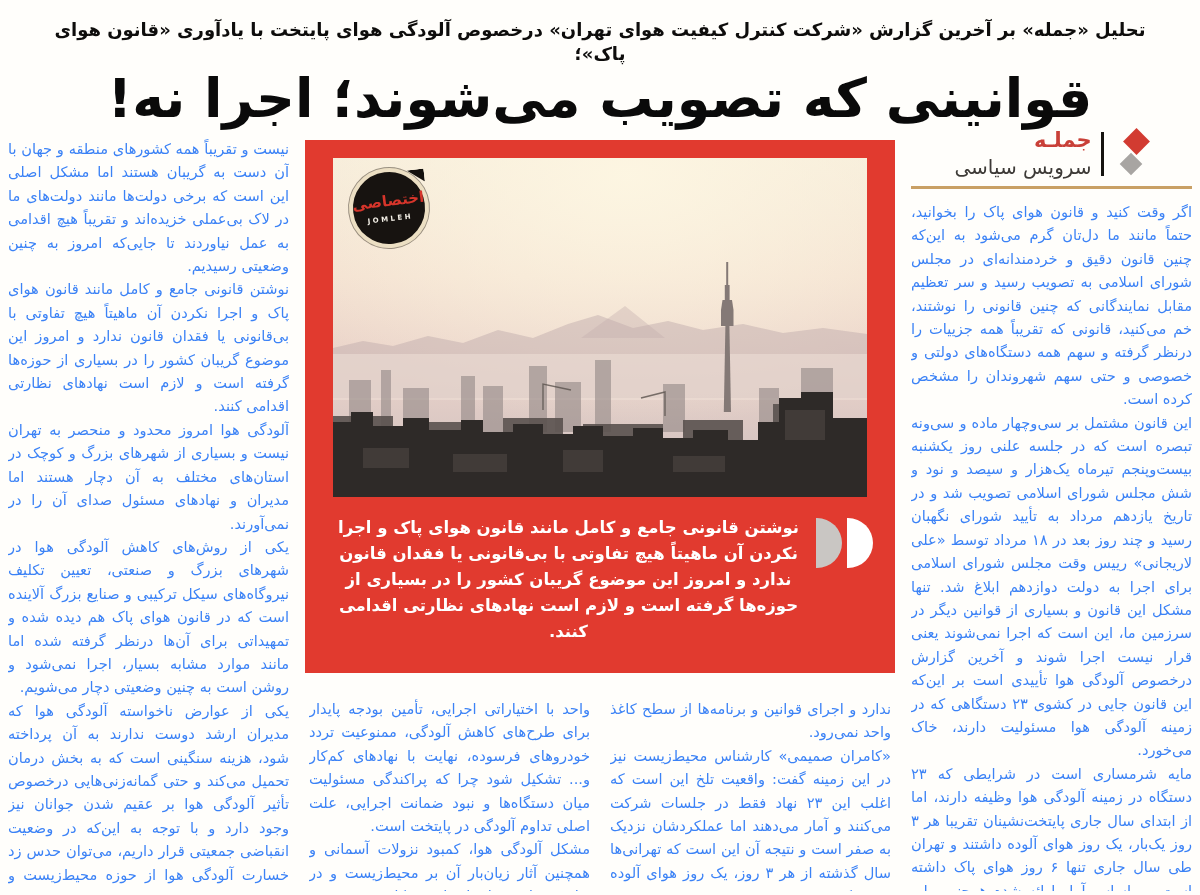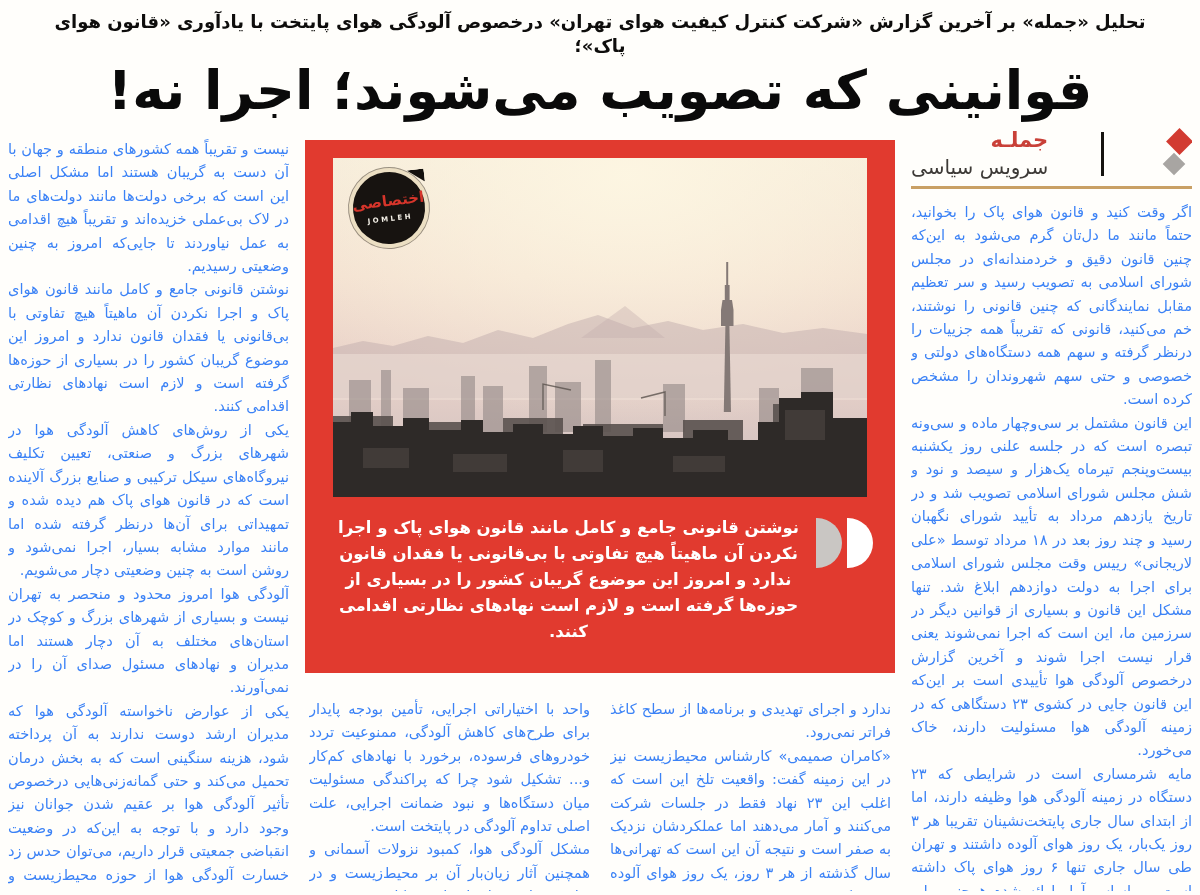--- a/index.html
+++ b/index.html
@@ -2,31 +2,31 @@
 <html lang="fa" dir="rtl"><head>
 <meta charset="utf-8">
 <style>
   html,body{margin:0;padding:0;background:#ffffff;}
   .page{
     position:relative;width:1200px;height:895px;overflow:hidden;
     background:#fffefb;font-family:"DejaVu Sans",sans-serif;color:#2e2b28;
   }
   
   .header{height:128px;display:flex;flex-direction:column;align-items:center;justify-content:flex-start;}
-  .kicker{margin-top:10px;font-size:18px;font-weight:bold;color:#0e0d0c;text-align:center;padding:0 40px;line-height:1.35;}
+  .kicker{margin-top:18px;font-size:18px;font-weight:bold;color:#0e0d0c;text-align:center;padding:0 40px;line-height:1.35;}
   .headline{margin:2px 7px 0;font-size:54px;font-weight:900;color:#0a0a0a;letter-spacing:-1px;line-height:1.12;text-align:center;white-space:nowrap;}
   
   .content{position:absolute;top:128px;right:8px;left:8px;bottom:4px;display:grid;grid-template-columns:repeat(4,1fr);gap:20px;}
   .col{overflow:hidden;}
   .col p{margin:0;font-size:14.6px;line-height:23.4px;text-align:justify;color:#3b82f6;}
   .col-left p:first-child, .col-left{margin-top:0;}
   .col-left{padding-top:9px;}
   .spacer{height:569px;}
   
-  .brand{display:flex;align-items:center;gap:9px;height:52px;justify-content:space-between;}
+  .brand{display:flex;align-items:center;gap:9px;height:52px;justify-content:center;}
   .diamonds{position:relative;width:36px;height:52px;flex:0 0 auto;}
   .d-red{position:absolute;top:4px;right:3px;width:19px;height:19px;background:#d23b31;transform:rotate(45deg);}
   .d-gray{position:absolute;top:28px;right:10px;width:16px;height:16px;background:#a8a5a2;transform:rotate(45deg);}
   .brand-bar{width:3px;height:44px;background:#15130f;flex:0 0 auto;}
   .brand-name{font-size:21px;font-weight:bold;color:#c94038;line-height:1.1;}
   .brand-service{font-size:20px;color:#3d3a37;margin-top:3px;}
   .brand-sep{border-bottom:3px solid #c9a065;margin:6px 0 11px;}
   
   .feature{position:absolute;top:12px;left:297px;width:590px;height:533px;background:#e13a2f;z-index:2;}
   .photo{position:absolute;top:18px;left:28px;right:28px;height:339px;overflow:hidden;background:#e9d6c9;}
@@ -72,36 +72,36 @@
       </div>
       <div class="brand-sep"></div>
       <p>اگر وقت کنید و قانون هوای پاک را بخوانید، حتماً مانند ما دل‌تان گرم می‌شود به این‌که چنین قانون دقیق و خردمندانه‌ای در مجلس شورای اسلامی به تصویب رسید و سر تعظیم مقابل نمایندگانی که چنین قانونی را نوشتند، خم می‌کنید، قانونی که تقریباً همه جزییات را درنظر گرفته و سهم همه دستگاه‌های دولتی و خصوصی و حتی سهم شهروندان را مشخص کرده است.</p>
       <p>این قانون مشتمل بر سی‌وچهار ماده و سی‌ونه تبصره است که در جلسه علنی روز یکشنبه بیست‌وپنجم تیرماه یک‌هزار و سیصد و نود و شش مجلس شورای اسلامی تصویب شد و در تاریخ یازدهم مرداد به تأیید شورای نگهبان رسید و چند روز بعد در ۱۸ مرداد توسط «علی لاریجانی» رییس وقت مجلس شورای اسلامی برای اجرا به دولت دوازدهم ابلاغ شد. تنها مشکل این قانون و بسیاری از قوانین دیگر در سرزمین ما، این است که اجرا نمی‌شوند یعنی قرار نیست اجرا شوند و آخرین گزارش درخصوص آلودگی هوا تأییدی است بر این‌که این قانون جایی در کشوی ۲۳ دستگاهی که در زمینه آلودگی هوا مسئولیت دارند، خاک می‌خورد.</p>
       <p>مایه شرمساری است در شرایطی که ۲۳ دستگاه در زمینه آلودگی هوا وظیفه دارند، اما از ابتدای سال جاری پایتخت‌نشینان تقریبا هر ۳ روز یک‌بار، یک روز هوای آلوده داشتند و تهران طی سال جاری تنها ۶ روز هوای پاک داشته است. بر اساس آمار ارائه شده همچنین طی سال گذشته ۶۰۰۰ نفر در تهران بر اثر آلودگی هوا جان باختند.</p>
 
     </div>
 
     <div class="col">
       <div class="spacer"></div>
-      <p>ندارد و اجرای تهدیدی و برنامه‌ها از سطح کاغذ فراتر نمی‌رود.</p>
+      <p>ندارد و اجرای قوانین و برنامه‌ها از سطح کاغذ واحد نمی‌رود.</p>
       <p>«کامران صمیمی» کارشناس محیط‌زیست نیز در این زمینه گفت: واقعیت تلخ این است که اغلب این ۲۳ نهاد فقط در جلسات شرکت می‌کنند و آمار می‌دهند اما عملکردشان نزدیک به صفر است و نتیجه آن این است که تهرانی‌ها سال گذشته از هر ۳ روز، یک روز هوای آلوده تنفس کردند.</p>
 
     </div>
 
     <div class="col">
       <div class="spacer"></div>
-      <p>واحد با اختیاراتی اجرایی، تأمین بودجه پایدار برای طرح‌های کاهش آلودگی، ممنوعیت تردد خودروهای فرسوده، برخورد با نهادهای کم‌کار و... تشکیل شود چرا که پراکندگی مسئولیت میان دستگاه‌ها و نبود ضمانت اجرایی، علت اصلی تداوم آلودگی در پایتخت است.</p>
+      <p>واحد با اختیاراتی اجرایی، تأمین بودجه پایدار برای طرح‌های کاهش آلودگی، ممنوعیت تردد خودروهای فرسوده، نهایت با نهادهای کم‌کار و... تشکیل شود چرا که پراکندگی مسئولیت میان دستگاه‌ها و نبود ضمانت اجرایی، علت اصلی تداوم آلودگی در پایتخت است.</p>
       <p>مشکل آلودگی هوا، کمبود نزولات آسمانی و همچنین آثار زیان‌بار آن بر محیط‌زیست و در نهایت سلامت انسان‌ها، مشکلی مختص به ایران یا تهران</p>
     </div>
 
     <div class="col col-left">
       <p>نیست و تقریباً همه کشورهای منطقه و جهان با آن دست به گریبان هستند اما مشکل اصلی این است که برخی دولت‌ها مانند دولت‌های ما در لاک بی‌عملی خزیده‌اند و تقریباً هیچ اقدامی به عمل نیاوردند تا جایی‌که امروز به چنین وضعیتی رسیدیم.</p>
       <p>نوشتن قانونی جامع و کامل مانند قانون هوای پاک و اجرا نکردن آن ماهیتاً هیچ تفاوتی با بی‌قانونی یا فقدان قانون ندارد و امروز این موضوع گریبان کشور را در بسیاری از حوزه‌ها گرفته است و لازم است نهادهای نظارتی اقدامی کنند.</p>
+      <p>آلودگی هوا امروز محدود و منحصر به تهران نیست و بسیاری از شهرهای بزرگ و کوچک در استان‌های مختلف به آن دچار هستند اما مدیران و نهادهای مسئول صدای آن را در نمی‌آورند.</p>
       <p>یکی از روش‌های کاهش آلودگی هوا در شهرهای بزرگ و صنعتی، تعیین تکلیف نیروگاه‌های سیکل ترکیبی و صنایع بزرگ آلاینده است که در قانون هوای پاک هم دیده شده و تمهیداتی برای آن‌ها درنظر گرفته شده اما مانند موارد مشابه بسیار، اجرا نمی‌شود و روشن است به چنین وضعیتی دچار می‌شویم.</p>
-      <p>آلودگی هوا امروز محدود و منحصر به تهران نیست و بسیاری از شهرهای بزرگ و کوچک در استان‌های مختلف به آن دچار هستند اما مدیران و نهادهای مسئول صدای آن را در نمی‌آورند.</p>
       <p>یکی از عوارض ناخواسته آلودگی هوا که مدیران ارشد دوست ندارند به آن پرداخته شود، هزینه سنگینی است که به بخش درمان تحمیل می‌کند و حتی گمانه‌زنی‌هایی درخصوص تأثیر آلودگی هوا بر عقیم شدن جوانان نیز وجود دارد و با توجه به این‌که در وضعیت انقباضی جمعیتی قرار داریم، می‌توان حدس زد خسارت آلودگی هوا از حوزه محیط‌زیست و سلامت فراتر رفته و به تهدیدی برای امنیت ملی بدل شده است.</p>
 
     </div>
 
     <div class="feature">
 
       <div class="photo">
         <svg viewBox="0 0 534 339" preserveAspectRatio="none">
           <defs>
             <linearGradient id="sky" x1="0" y1="0" x2="0" y2="1">

